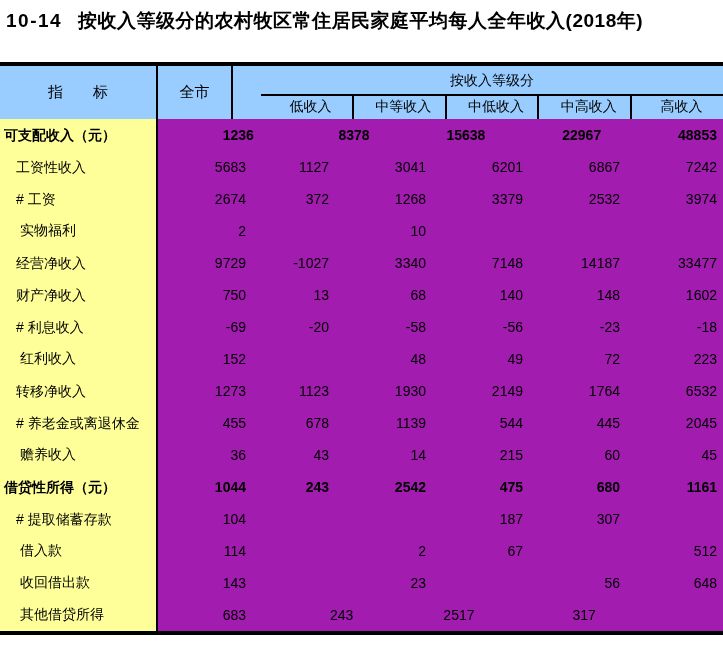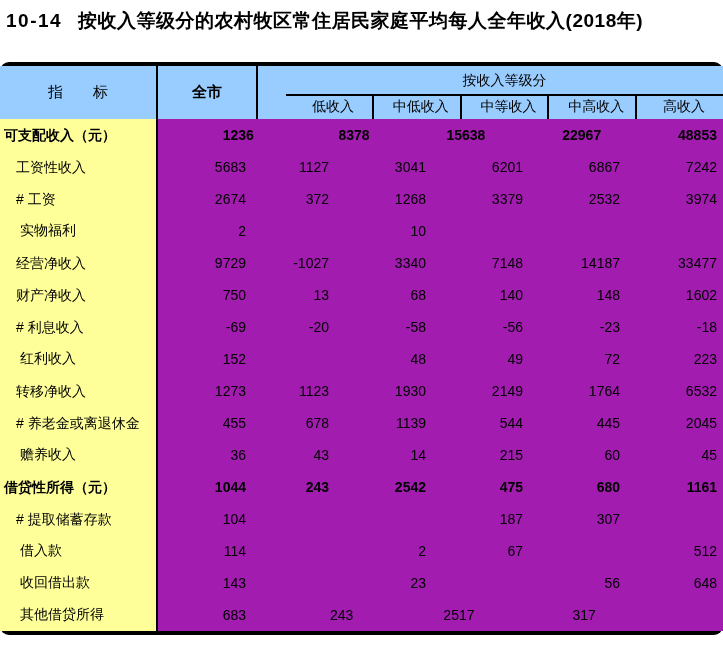--- a/index.html
+++ b/index.html
@@ -11,33 +11,31 @@
   .title {
     position:absolute; left:6px; top:8px; white-space:nowrap;
     font-weight:bold; font-size:19px; letter-spacing:0.5px;
   }
   .title .no { margin-right:16px; letter-spacing:1.5px; }
 
   .table {
     position:absolute; left:0; top:62px; width:723px;
     border-top:4px solid #000; border-bottom:4px solid #000;
     box-sizing:border-box;
-    border-radius:9px;
   }
   .thead { display:flex; height:53px; background:#99CCFF; }
   .th-indicator {
     width:158px; box-sizing:border-box; border-right:2px solid #000;
     display:flex; align-items:center; justify-content:center;
     font-size:15px;
   }
   .th-city {
-    width:100px; box-sizing:border-box; border-right:2px solid #000;
+    width:75px; box-sizing:border-box; border-right:2px solid #000;
     display:flex; align-items:center; justify-content:center;
     font-size:15px;
-    font-weight:bold;
   }
   .th-group { flex:1; display:flex; flex-direction:column;margin-left:28px; }
   .group-title {
     height:30px; box-sizing:border-box; border-bottom:2px solid #000;
     text-align:center; line-height:28px; font-size:14px;
   }
   .group-cols { flex:1; display:flex; }
   .group-col {
     flex:1; box-sizing:border-box; border-right:2px solid #000;
     text-align:center; line-height:21px; font-size:14px;padding-left:8px;
@@ -71,22 +69,22 @@
 </div>
 
 <div class="table">
   <div class="thead">
     <div class="th-indicator">指　　标</div>
     <div class="th-city">全市</div>
     <div class="th-group">
       <div class="group-title">按收入等级分</div>
       <div class="group-cols" id="group-cols">
           <div class="group-col">低收入</div>
+          <div class="group-col">中等收入</div>
           <div class="group-col">中低收入</div>
-          <div class="group-col">中等收入</div>
           <div class="group-col">中高收入</div>
           <div class="group-col">高收入</div>
         </div>
     </div>
   </div>
   <div class="tbody" id="tbody">
       <div class="row bold">
         <div class="row-label lv0">可支配收入（元）</div>
         <div class="cell lvl">1236</div>
         <div class="cell lvl">8378</div>

